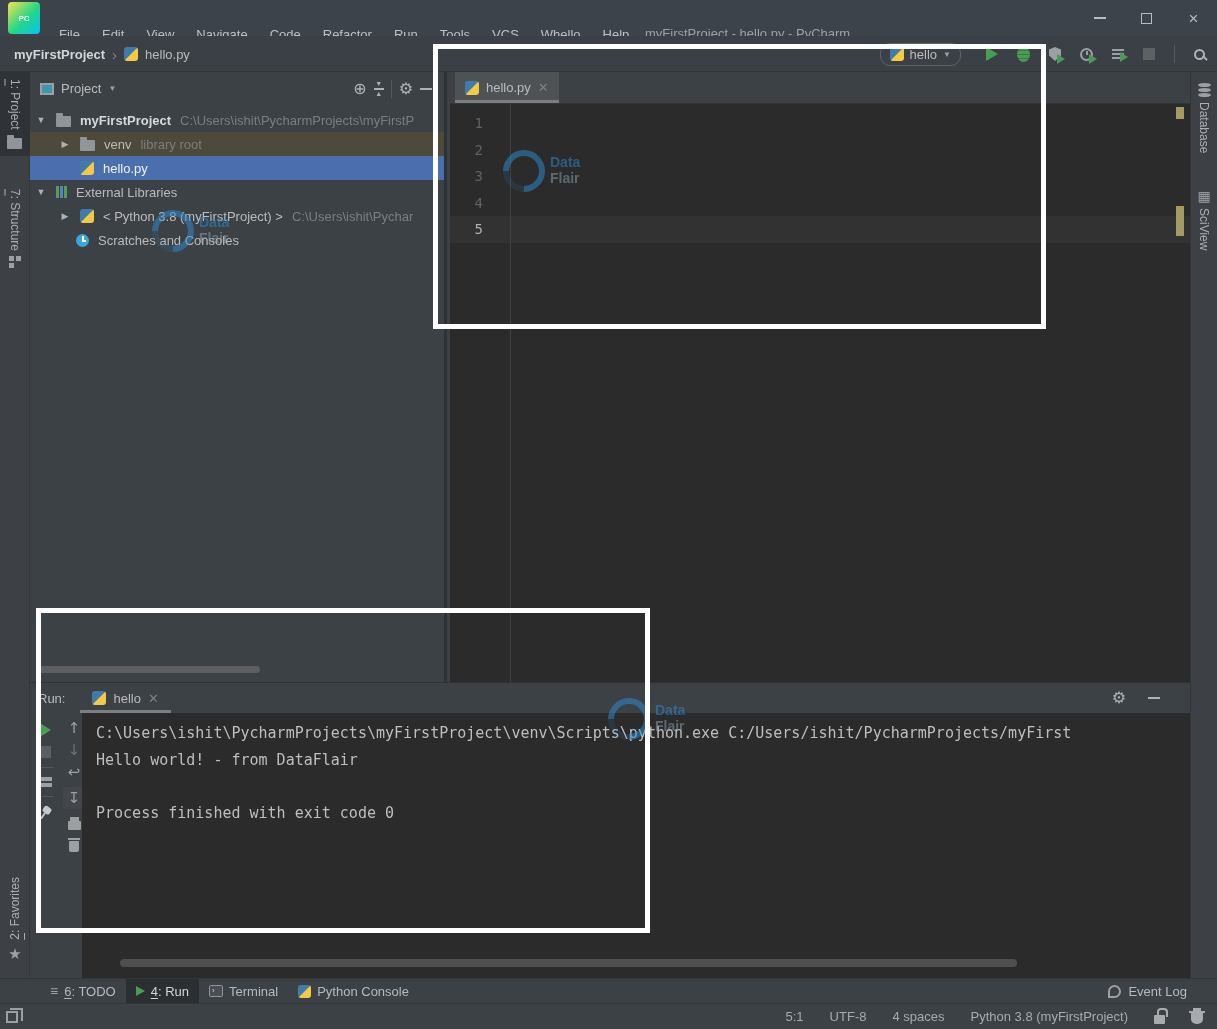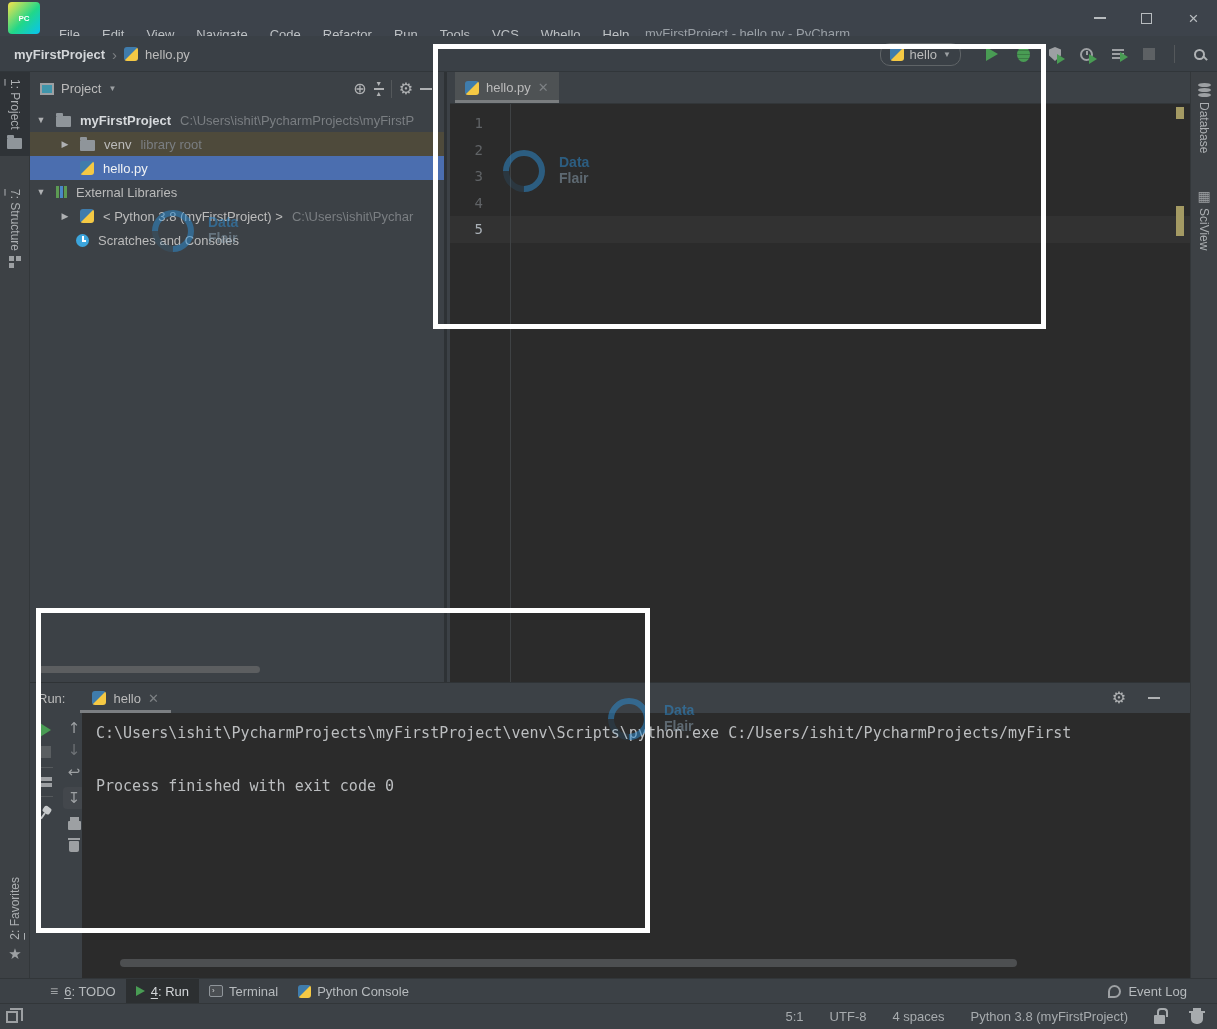--- a/index.html
+++ b/index.html
@@ -157,21 +157,21 @@
   .icon-stack { width:12px; height:12px; border:2px solid #9da0a3; position:relative; }
   .icon-stack:before { content:""; position:absolute; left:2px; top:-5px; width:11px; height:11px; border:2px solid #9da0a3; border-bottom:none; border-left:none; }
   .sb-right { margin-left:auto; display:flex; align-items:center; gap:26px; }
   .icon-unlock { width:11px; height:9px; background:#a7abae; border-radius:1px; position:relative; margin-top:6px; }
   .icon-unlock:before { content:""; position:absolute; top:-7px; right:-3px; width:7px; height:7px; border:2px solid #a7abae; border-bottom:none; border-radius:4px 4px 0 0; }
   .icon-hector { width:12px; height:11px; background:#a7abae; border-radius:0 0 45% 45%; position:relative; margin-top:3px; }
   .icon-hector:before { content:""; position:absolute; top:-2px; left:-2px; width:16px; height:2px; background:#a7abae; }
   .icon-hector:after { content:""; position:absolute; top:-5px; left:2px; width:8px; height:3px; background:#a7abae; }
 
   
-  .wm { position:absolute; display:flex; align-items:flex-start; gap:14px; opacity:0.5; z-index:40; pointer-events:none; }
+  .wm { position:absolute; display:flex; align-items:flex-start; gap:5px; opacity:0.5; z-index:40; pointer-events:none; }
   .wm-circle { width:42px; height:42px; border-radius:50%; border:6px solid #2d8fd5; border-left-color:rgba(45,143,213,0.25); transform:rotate(-45deg); flex:none; }
   .wm-texts { display:flex; flex-direction:column; margin-top:4px; font-weight:bold; font-size:14px; }
   .wm-l1 { color:#2d8fd5; } .wm-l2 { color:#8fa6b6; }
   .white-rect { position:absolute; border:5px solid #ffffff; z-index:50; }
   .wr1 { left:433px; top:44px; width:613px; height:285px; }
   .wr2 { left:36px; top:608px; width:614px; height:325px; }
 </style>
 </head>
 <body>
 
@@ -381,20 +381,21 @@
         <span class="arrow-glyph dim">↓</span>
         <span class="arrow-glyph">↩</span>
         <span class="sel-box">
             <span class="arrow-glyph">↧</span>
           </span>
         <span class="icon-printer"></span>
         <span class="icon-trash"></span>
       </div>
       <div class="console">
         <div>C:\Users\ishit\PycharmProjects\myFirstProject\venv\Scripts\python.exe C:/Users/ishit/PycharmProjects/myFirst</div>
+        <div>Hello world! - from DataFlair</div>
         <div></div>
         <div>Process finished with exit code 0</div>
       </div>
       <div class="console-hscroll"></div>
     </div>
   </div>
 
   <div class="tw-bar">
     <div class="tw-item">
       <span class="icon-list">≡</span>

